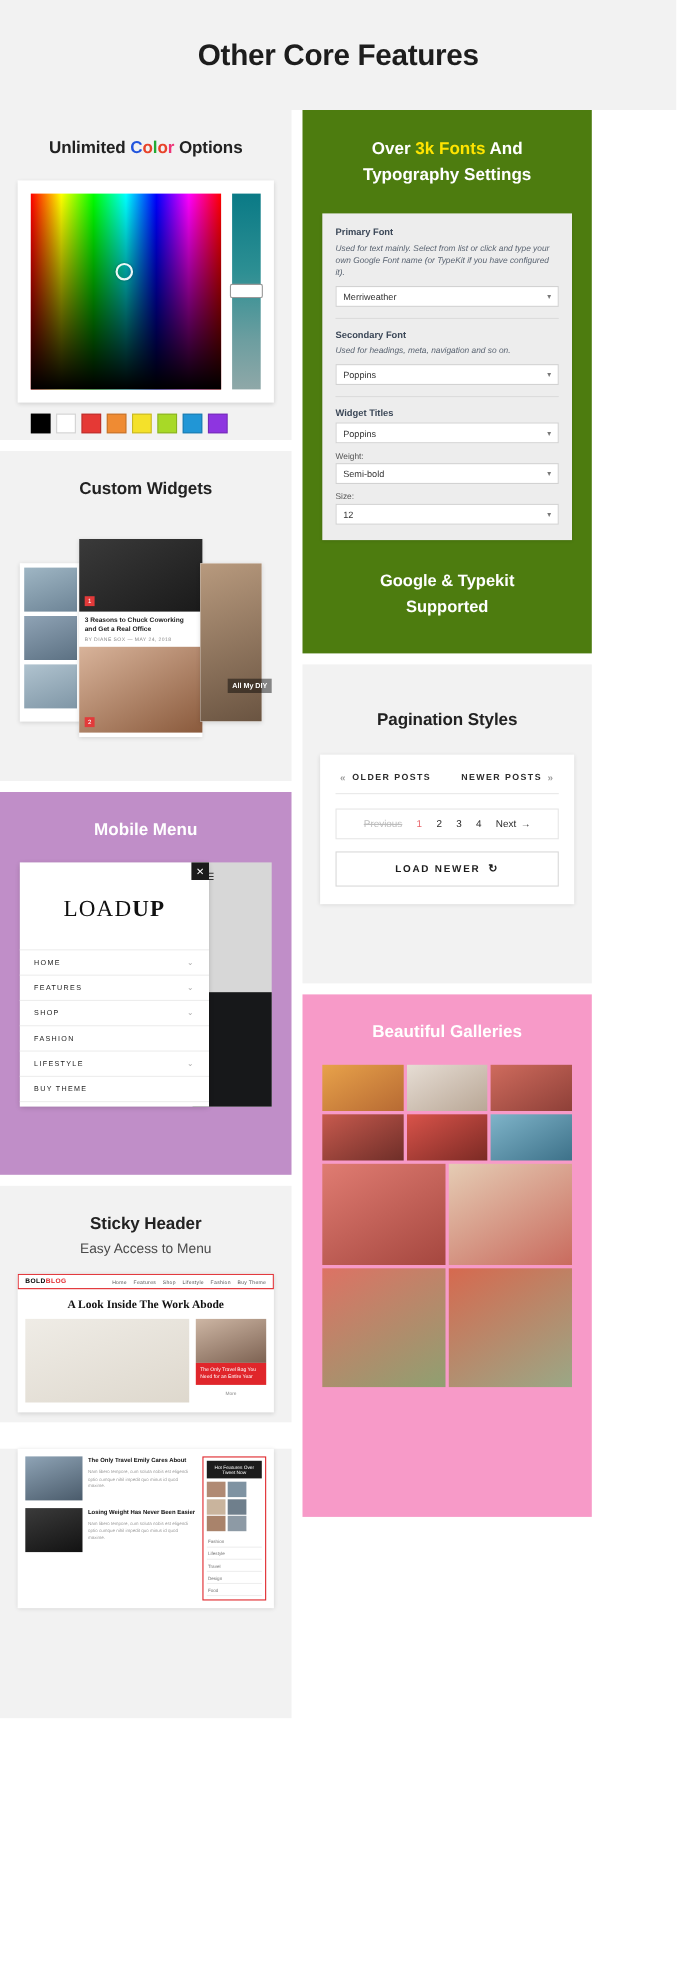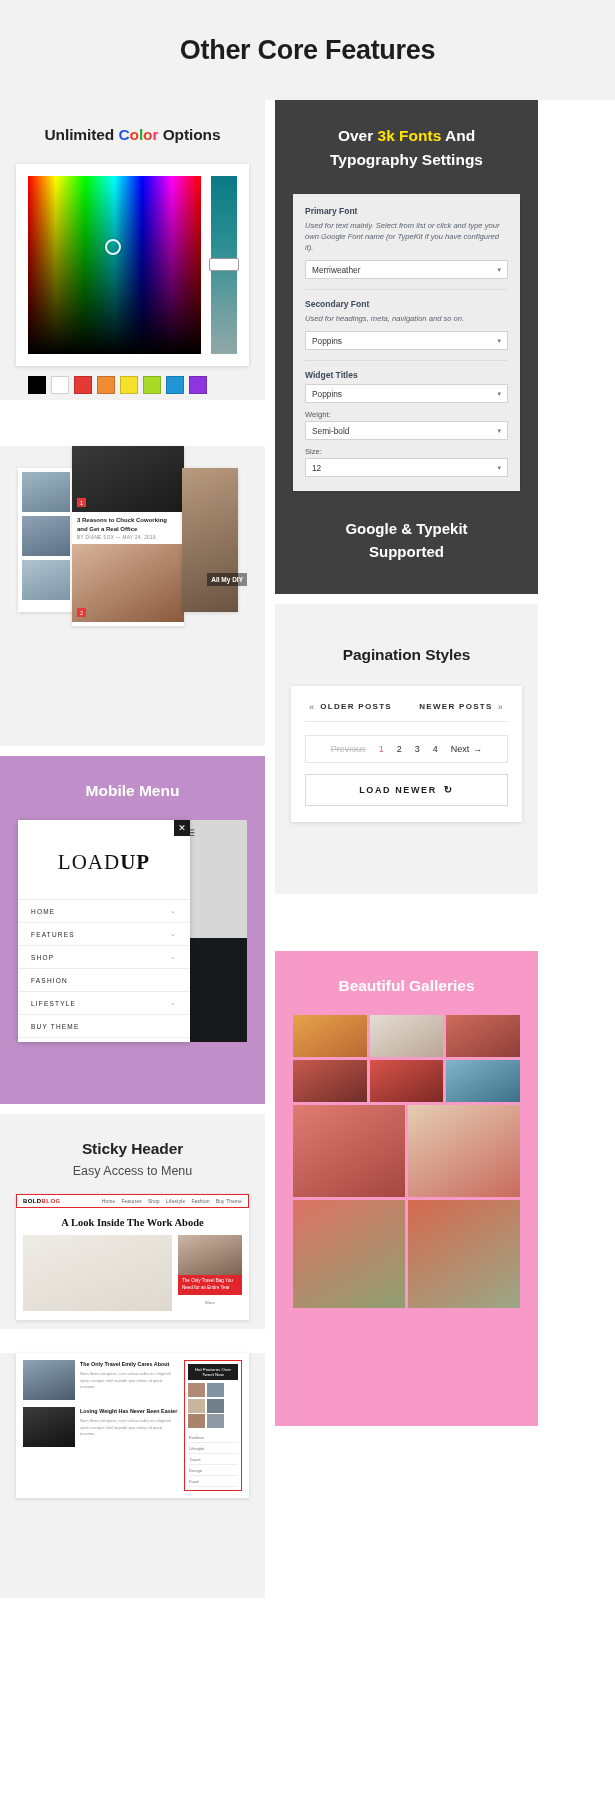--- a/index.html
+++ b/index.html
@@ -60,21 +60,21 @@
     background: linear-gradient(to bottom, #0a7a86 0%, #2d8f93 40%, #6d9ea0 75%, #8fa8a8 100%);
   }
   .picker-hue-handle {
     position:absolute; left:-2px; right:-2px; top:46%; height:13px;
     background:#fff; border:1px solid #999; border-radius:2px;
   }
   .swatches { display:flex; gap:5px; margin: 10px 16px 0 16px; padding:0 12px 14px 12px; }
   .sw { width:18px; height:18px; border:1px solid rgba(0,0,0,.18); }
 
   
-  .green { background:#404040; }
+  .green { background:#4d7c0f; }
   .green-title {
     color:#fff; text-align:center; font-size:15.5px; font-weight:bold;
     padding: 24px 20px 0 20px; line-height: 1.55;
   }
   .green-title .hl { color:#ffe400; }
   .typo-card {
     background:#ededed; margin: 22px 18px 0 18px; padding: 12px 12px 14px 12px;
     box-shadow: 0 1px 3px rgba(0,0,0,.12);
   }
   .fld-label { font-size:8.5px; font-weight:bold; color:#3c4858; margin-bottom:4px; }
@@ -175,21 +175,21 @@
   .ss-right { width:58px; border:1.5px solid #e0262b; padding:3px; }
   .ss-wt { background:#1c1c1c; color:#fff; font-size:4.4px; text-align:center; padding:3px 2px; }
   .ss-grid { display:flex; flex-wrap:wrap; gap:1.5px; margin-top:3px; }
   .ss-gi { width:17px; height:14px; }
   .ss-list { margin-top:4px; }
   .ss-li { border-bottom:1px solid #eee; font-size:4.2px; color:#777; padding:2.5px 1px;
            display:flex; justify-content:space-between; }
 
   
   .pink { background:#f79ac8; }
-  .pink-title { color:#fff; text-align:center; font-size:15.5px; font-weight:bold; padding-top:26px;margin-top:47px; }
+  .pink-title { color:#fff; text-align:center; font-size:15.5px; font-weight:bold; padding-top:26px; }
   .gal { margin: 20px 18px 0 18px; }
   .gal-row3 { display:grid; grid-template-columns:1fr 1fr 1fr; gap:3px; }
   .gal-row3 .gi { height:42px; }
   .gal-row2 { display:grid; grid-template-columns:1fr 1fr; gap:3px; margin-top:3px; }
   .gal-row2 .gi { height:92px; }
   .gal-row2b .gi { height:108px; }
 
   
   .ph { background-size: cover; background-position: center; }
 </style>
@@ -225,20 +225,21 @@
         <div class="sw" style="background:#f4e12a"></div>
         <div class="sw" style="background:#a8d927"></div>
         <div class="sw" style="background:#2196d6"></div>
         <div class="sw" style="background:#8e35e0"></div>
       </div>
     </div>
 
     <div style="height:10px;background:#fff;"></div>
 
     <div class="panel" style="height:300px;">
+      <div class="panel-title">Custom Widgets</div>
       <div class="widgets-mock" style="margin-top:36px;">
 
         <div class="wm-col wm-left">
           <div class="wm-thumb ph" style="background:linear-gradient(160deg,#9fb6c4,#6d8496)"></div>
           <div class="wm-thumb ph" style="background:linear-gradient(160deg,#8fa3b5,#5c7183)"></div>
           <div class="wm-thumb ph" style="background:linear-gradient(160deg,#b0c3cf,#7f96a6)"></div>
         </div>
 
         <div class="wm-col wm-mid">
           <div style="position:relative;">

